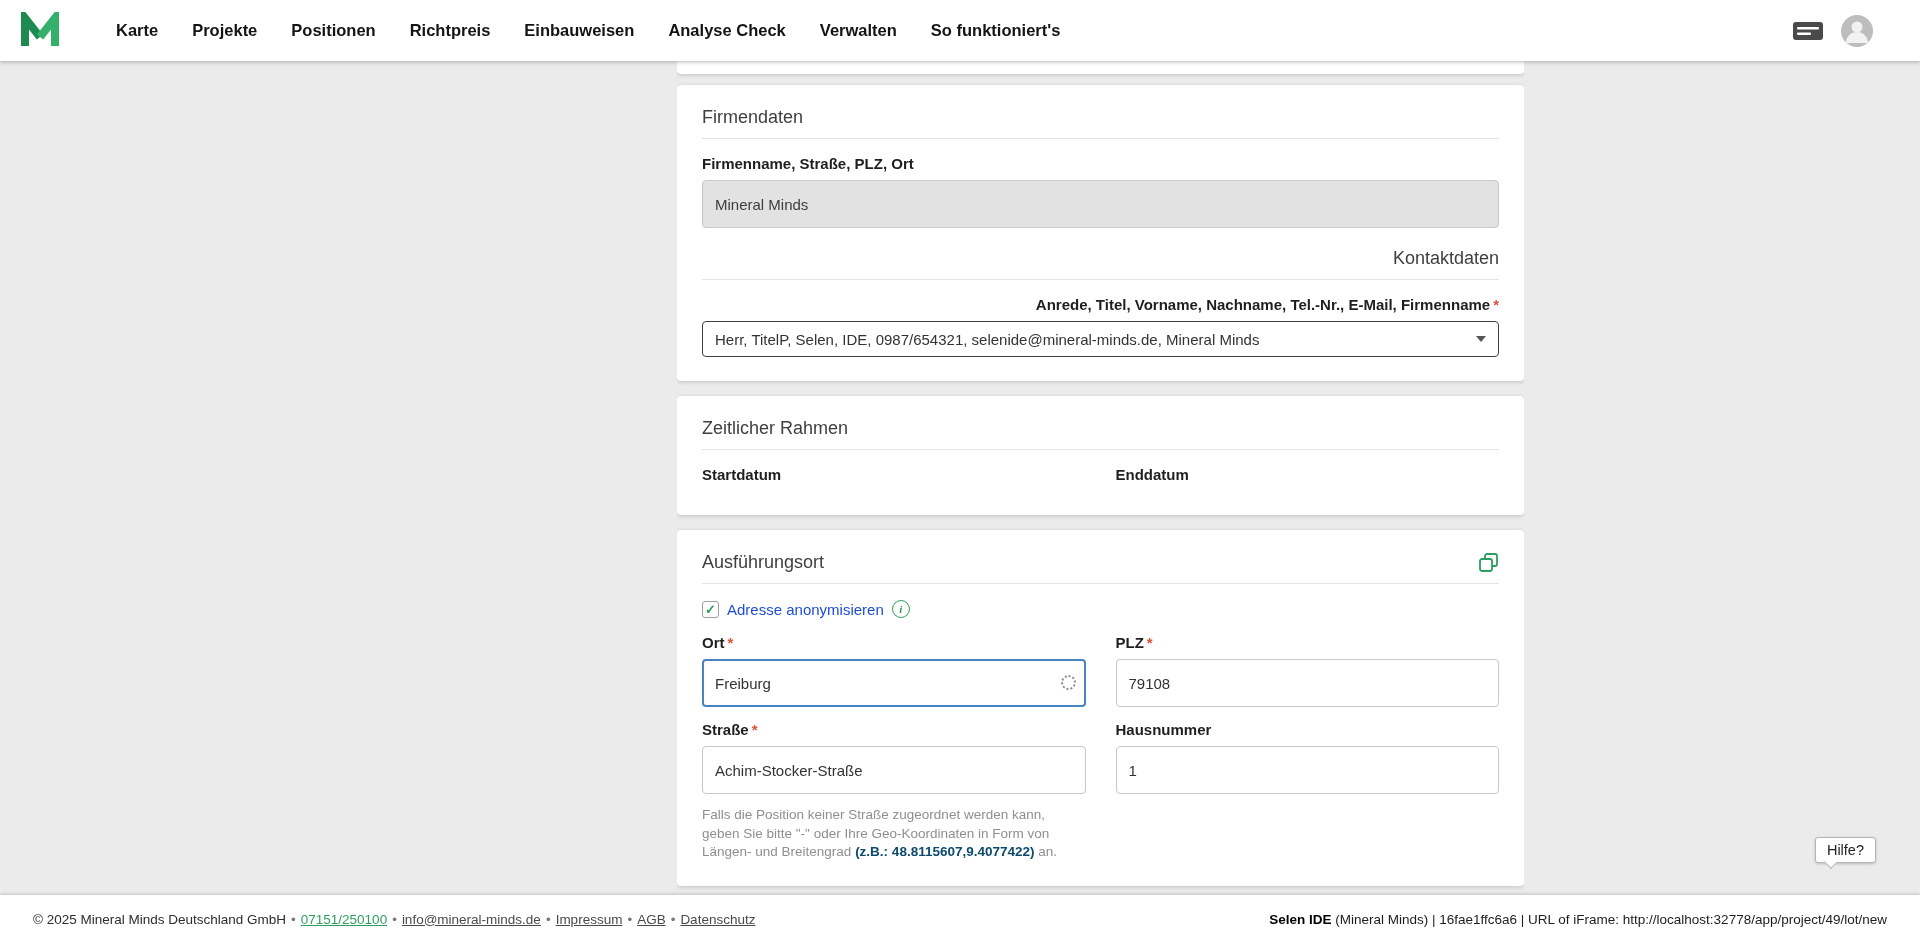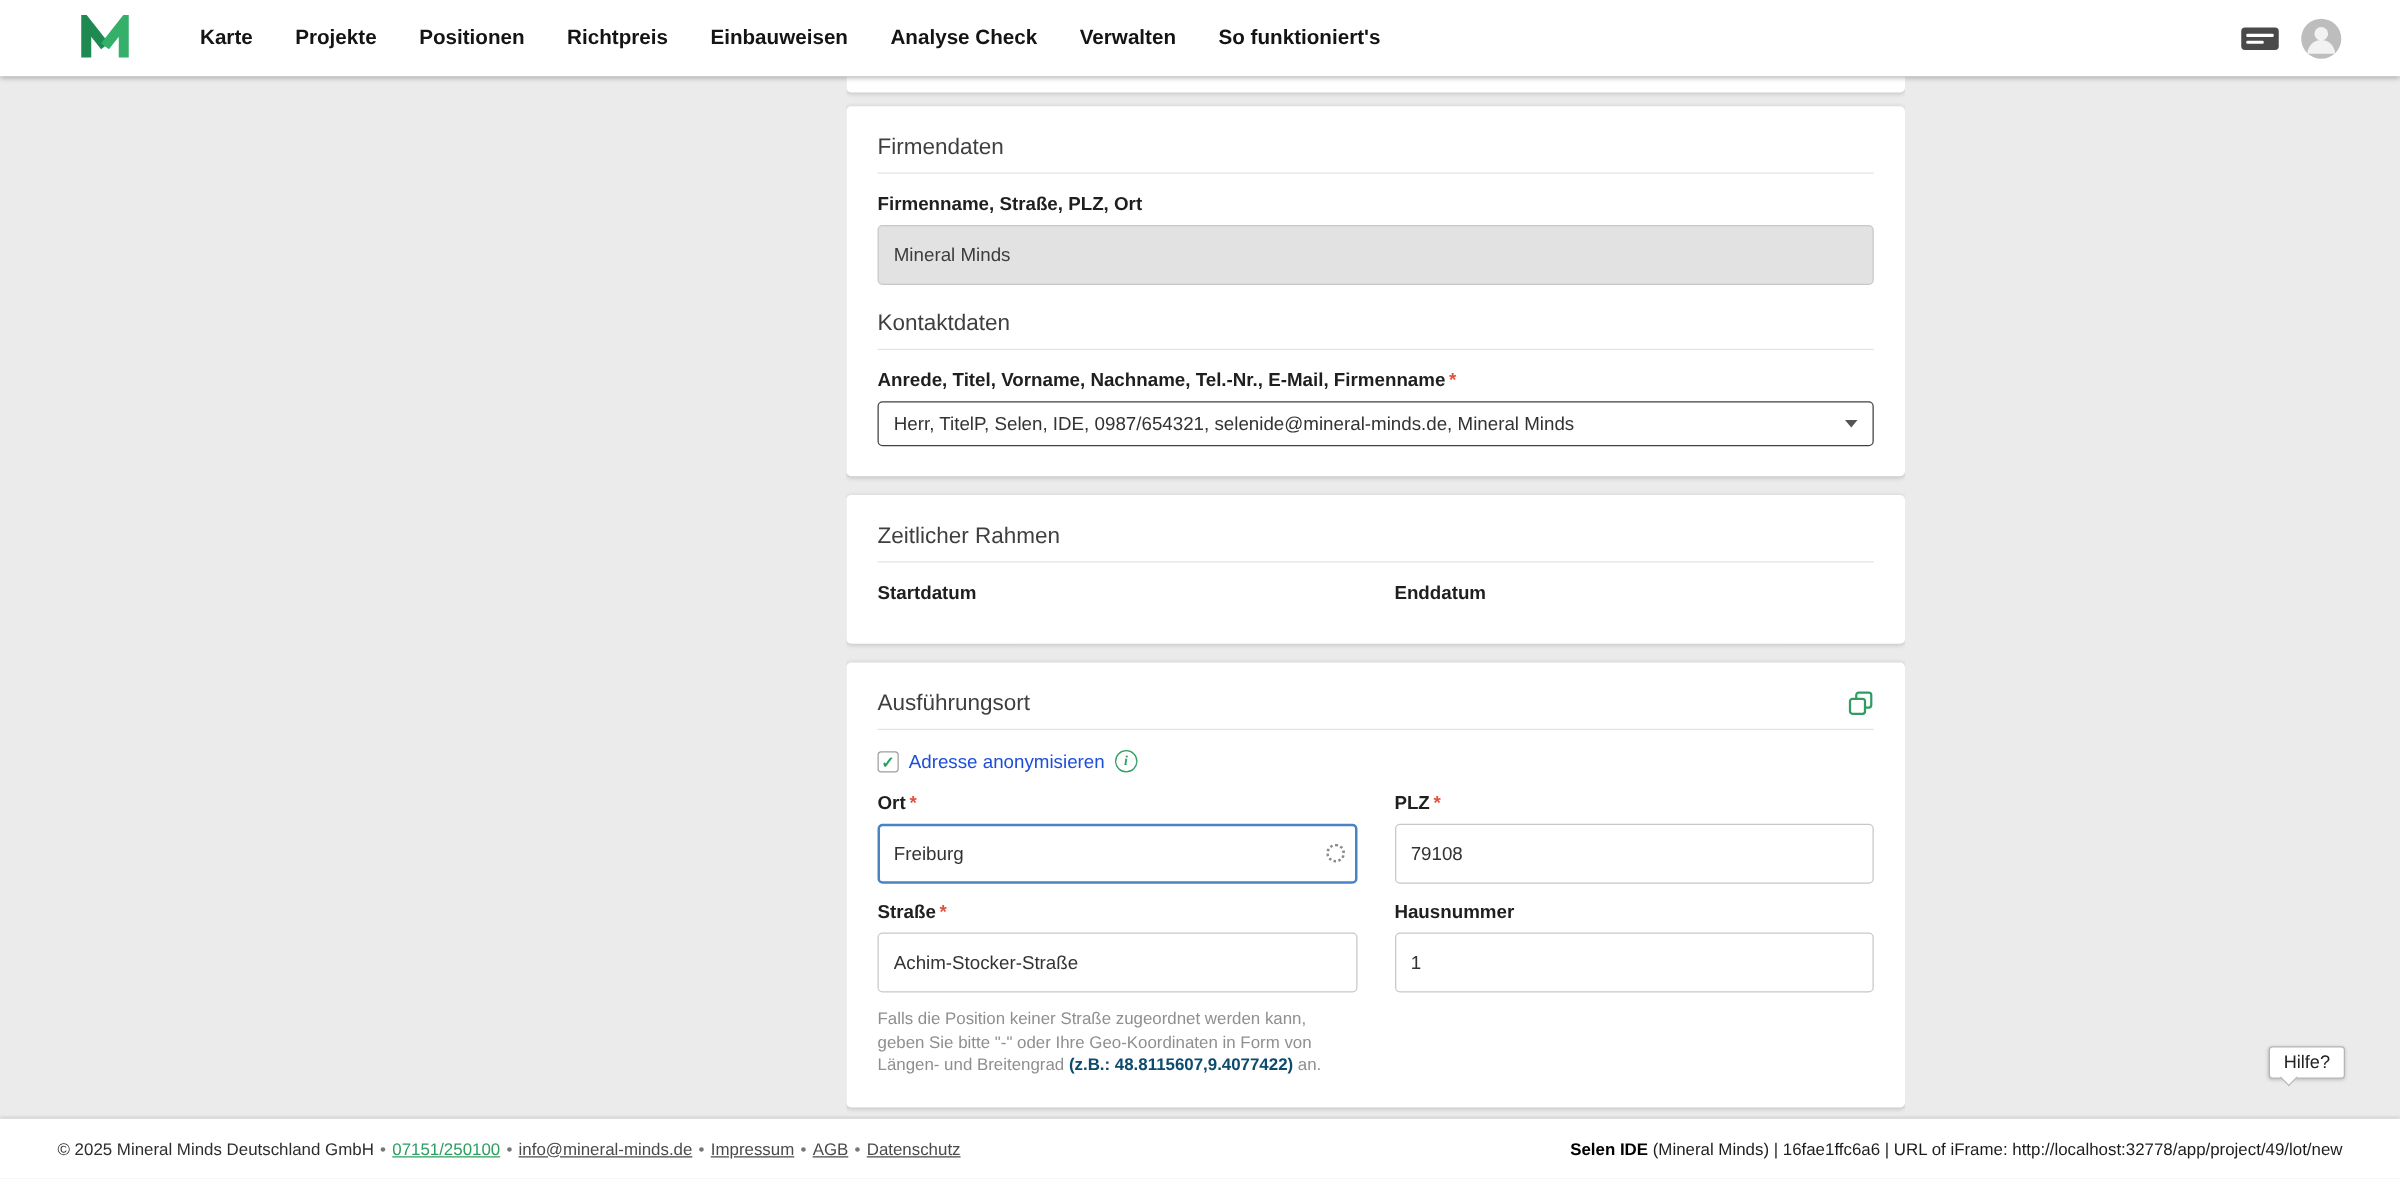--- a/index.html
+++ b/index.html
@@ -2,21 +2,21 @@
 <html><head>
 <meta charset="utf-8">
 <style>
   * { box-sizing: border-box; }
   html,body { margin:0; padding:0; width:1920px; height:943px; overflow:hidden;
               font-family:"Liberation Sans", sans-serif; background:#ebebeb; }
 
   
   .topnav { position:absolute; top:0; left:0; width:1920px; height:61px; background:#fff;
             box-shadow:0 1px 4px rgba(0,0,0,.28); display:flex; align-items:center;
-            padding:0 46px 0 64px; z-index:20; }
+            padding:0 46px 0 20px; z-index:20; }
   .logo { width:40px; height:38px; margin-right:56px; display:flex; align-items:center; cursor:pointer; }
   .nav-item { font-size:16.5px; font-weight:700; color:#141414; text-decoration:none;
               margin-right:34px; cursor:pointer; white-space:nowrap; }
   .nav-right { margin-left:auto; display:flex; align-items:center; gap:16px; }
   .nav-icon { display:inline-flex; cursor:pointer; }
 
   
   .main-col { position:absolute; left:677px; top:61px; bottom:48px; width:847px; overflow:hidden; }
   .card { background:#fff; border-radius:4px; box-shadow:0 1px 4px rgba(0,0,0,.18);
           padding:22px 25px 24px; margin-bottom:15px; }
@@ -29,21 +29,21 @@
   .text-input { width:100%; height:48px; border:1px solid #c8c8c8; border-radius:4px;
                 padding:0 12px; font-size:15px; color:#333; background:#fff;
                 font-family:Liberation Sans, sans-serif; }
   .text-input:disabled, .text-input.disabled { background:#e2e2e2; color:#3d3d3d; }
   .select { width:100%; height:36px; border:1px solid #404040; border-radius:4px; background:#fff;
             display:flex; align-items:center; justify-content:space-between; padding:0 12px;
             font-size:15px; color:#333; cursor:pointer; }
   .caret { width:0; height:0; border-left:5px solid transparent; border-right:5px solid transparent;
            border-top:6px solid #555; }
   .two-col { display:grid; grid-template-columns:1fr 1fr; column-gap:30px; row-gap:14px; }
-  .section-sub { margin-top:20px; }
+  .section-sub { margin-top:20px;text-align:right; }
 
   
   .input-wrap { position:relative; }
   .text-input.focused { border:2px solid #4a83c4; padding:0 11px; outline:none; }
   .spinner { position:absolute; right:10px; top:50%; margin-top:-8px; width:15px; height:15px;
              border:2px dotted #8a8a8a; border-radius:50%; }
 
   
   .check-row { display:flex; align-items:center; gap:8px; margin:2px 0 16px; }
   .checkbox { width:17px; height:17px; border:1px solid #9e9e9e; border-radius:3px; background:#fff;
@@ -64,21 +64,21 @@
   .help-bubble { position:absolute; right:44px; bottom:80px; background:#fff; border:1px solid #b5b5b5;
                  border-radius:3px; padding:4px 11px; font-size:14.5px; color:#222;
                  box-shadow:0 1px 3px rgba(0,0,0,.2); cursor:pointer; z-index:30; }
   .help-bubble::after { content:""; position:absolute; left:10px; bottom:-5px; width:9px; height:9px;
                  background:#fff; border-right:1px solid #b5b5b5; border-bottom:1px solid #b5b5b5;
                  transform:rotate(45deg); }
 
   
   .footer { position:absolute; left:0; bottom:0; width:1920px; height:48px; background:#fff;
             box-shadow:0 -1px 3px rgba(0,0,0,.18); display:flex; align-items:center;
-            justify-content:space-between; padding:0 46px; font-size:13.5px; color:#2d2d2d; z-index:25; }
+            justify-content:space-between; padding:0 33px; font-size:13.5px; color:#2d2d2d; z-index:25; }
   .footer-left { display:flex; align-items:center; gap:5px; white-space:nowrap; }
   .dot { color:#777; }
   .flink { text-decoration:underline; color:#4a4a4a; cursor:pointer; }
   .flink.green { color:#2e9e60; }
   .footer-right { white-space:nowrap; color:#1d1d1d; }
   .footer-right b { color:#000; }
 </style>
 </head>
 <body>
 

